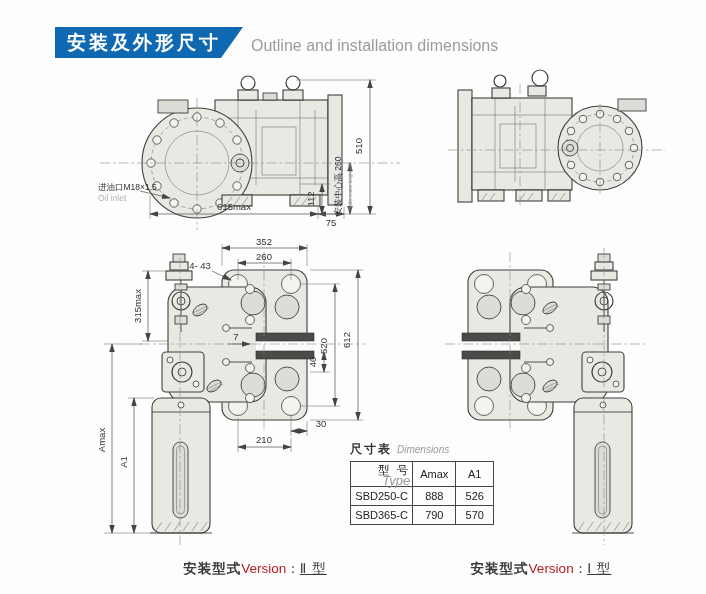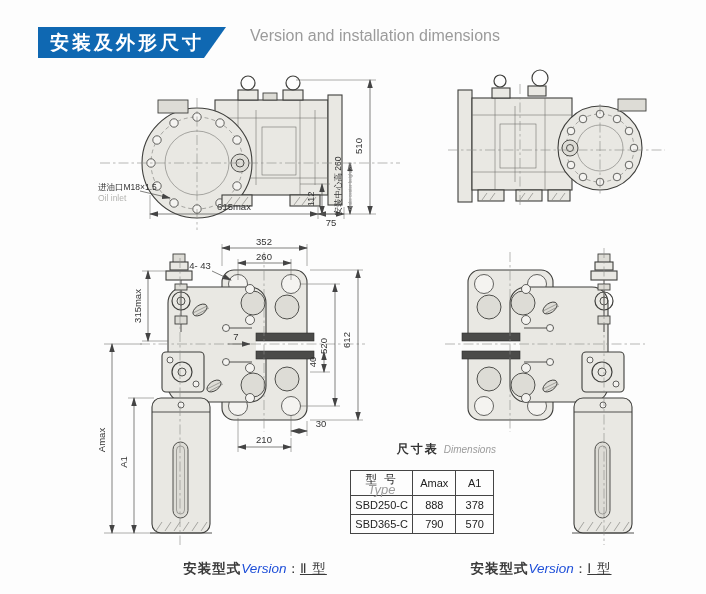--- a/index.html
+++ b/index.html
@@ -1,19 +1,19 @@
 <!DOCTYPE html>
 <html><head>
 <meta charset="utf-8">
 <style>
   html,body{margin:0;padding:0;background:#fff;}
   #page{position:relative;width:706px;height:594px;background:#fdfdfd;overflow:hidden;
         font-family:"Liberation Sans",sans-serif;}
   
-  #hdr{position:absolute;left:38px;top:27px;display:flex;gap:16px;}
+  #hdr{position:absolute;left:55px;top:27px;display:flex;align-items:flex-end;}
   #hdr .zh{background:#0f68b2;color:#fff;font-size:19px;font-weight:bold;letter-spacing:3px;
            width:178px;height:31px;line-height:31px;text-align:center;padding-right:10px;
            clip-path:polygon(0 0,100% 0,calc(100% - 22px) 100%,0 100%);}
   #hdr .en{color:#9b9b9b;font-size:16px;margin-left:8px;padding-bottom:3px;}
   
   .pt{fill:#e9e8e3;stroke:#3f3f3c;stroke-width:1.1;}
   .pt2{fill:#dddcd6;stroke:#3f3f3c;stroke-width:0.9;}
   .ln{stroke:#3f3f3c;stroke-width:0.9;fill:none;}
   .thin{stroke:#6a6a66;stroke-width:0.55;fill:none;}
   .cl{stroke:#8a8a86;stroke-width:0.6;stroke-dasharray:10 3 2.5 3;fill:none;}
@@ -22,44 +22,44 @@
   .ring{fill:none;stroke:#3f3f3c;stroke-width:1.2;}
   .bolt{fill:#f4f3f0;stroke:#3f3f3c;stroke-width:0.8;}
   .dk{fill:#4b4b49;stroke:#2e2e2c;stroke-width:0.6;}
   .gap{fill:#fbfbfa;stroke:none;}
   text.dimtxt{font-size:9.5px;fill:#333;font-family:"Liberation Sans",sans-serif;}
   text.dimtxt-zh{font-size:8.5px;fill:#333;font-family:"Liberation Sans",sans-serif;}
   text.small-en{font-size:4.5px;fill:#999;font-family:"Liberation Sans",sans-serif;}
   text.lbl-gray{fill:#b3b3b0;}
   
   #dimtbl{position:absolute;left:350px;top:441px;width:146px;}
-  #dimtbl .cap{text-align:right;font-size:12px;color:#333;margin-bottom:12px;}
+  #dimtbl .cap{text-align:left;font-size:12px;color:#333;margin-bottom:3px;}
   #dimtbl .cap .t1{font-weight:bold;letter-spacing:2px;}
   #dimtbl .cap .t2{font-style:italic;color:#9b9b9b;font-size:10px;margin-left:5px;}
   #dimtbl table{border-collapse:collapse;width:144px;font-size:11px;color:#222;}
   #dimtbl th,#dimtbl td{border:1.4px solid #444;text-align:center;padding:1px 2px;height:16px;}
   #dimtbl th{font-weight:normal;}
   #dimtbl .typehead .z{font-size:11.5px;letter-spacing:2px;display:block;line-height:11px;margin-top:2px;}
   #dimtbl .typehead .e{font-size:13px;font-style:italic;color:#9b9b9b;display:block;line-height:9px;}
   
   .cap-ver{position:absolute;top:560px;width:220px;text-align:center;font-size:13.5px;color:#3a3a3a;}
   .cap-ver .z{font-weight:bold;letter-spacing:1px;}
-  .cap-ver .e{font-style:italic;color:#1d4ed8;}
+  .cap-ver .e{color:#b91c1c;}
   .cap-ver .v{letter-spacing:1px;text-decoration:underline;}
   #cap-left{left:145px;}
   #cap-right{left:431px;}
 </style>
 </head>
 <body>
 
 <div id="page">
 
   <div id="hdr">
     <div class="zh">安装及外形尺寸</div>
-    <div class="en">Version and installation dimensions</div>
+    <div class="en">Outline and installation dimensions</div>
   </div>
 
   <svg width="706" height="594" viewBox="0 0 706 594" style="position:absolute;left:0;top:0;">
     <defs>
       <marker id="arr" markerWidth="9" markerHeight="9" refX="9" refY="4.5" viewBox="0 0 10 9" orient="auto-start-reverse" markerUnits="userSpaceOnUse">
         <path d="M10,4.5 L0,1.4 L0,7.6 Z" fill="#444"></path>
       </marker>
       <g id="slash">
         <ellipse rx="8" ry="4.6" transform="rotate(-35)" class="pt2"></ellipse>
         <path d="M-7,3 L7,-4 M-4,5 L9,-2" class="thin"></path>
@@ -359,33 +359,33 @@
     </g>
   </svg>
 
   <div id="dimtbl">
     <div class="cap">
       <span class="t1">尺寸表</span><span class="t2">Dimensions</span>
     </div>
     <table>
       <thead>
         <tr>
-          <th class="typehead" style="width:62px;">
+          <th class="typehead" style="width:62px;text-align:right;">
             <span class="z">型 号</span>
             <span class="e">Type</span>
           </th>
           <th style="width:42px;">Amax</th>
           <th style="width:38px;">A1</th>
         </tr>
       </thead>
       <tbody>
         <tr>
           <td>SBD250-C</td>
           <td>888</td>
-          <td>378</td>
+          <td>526</td>
         </tr>
         <tr>
           <td>SBD365-C</td>
           <td>790</td>
           <td>570</td>
         </tr>
       </tbody>
     </table>
   </div>
 

